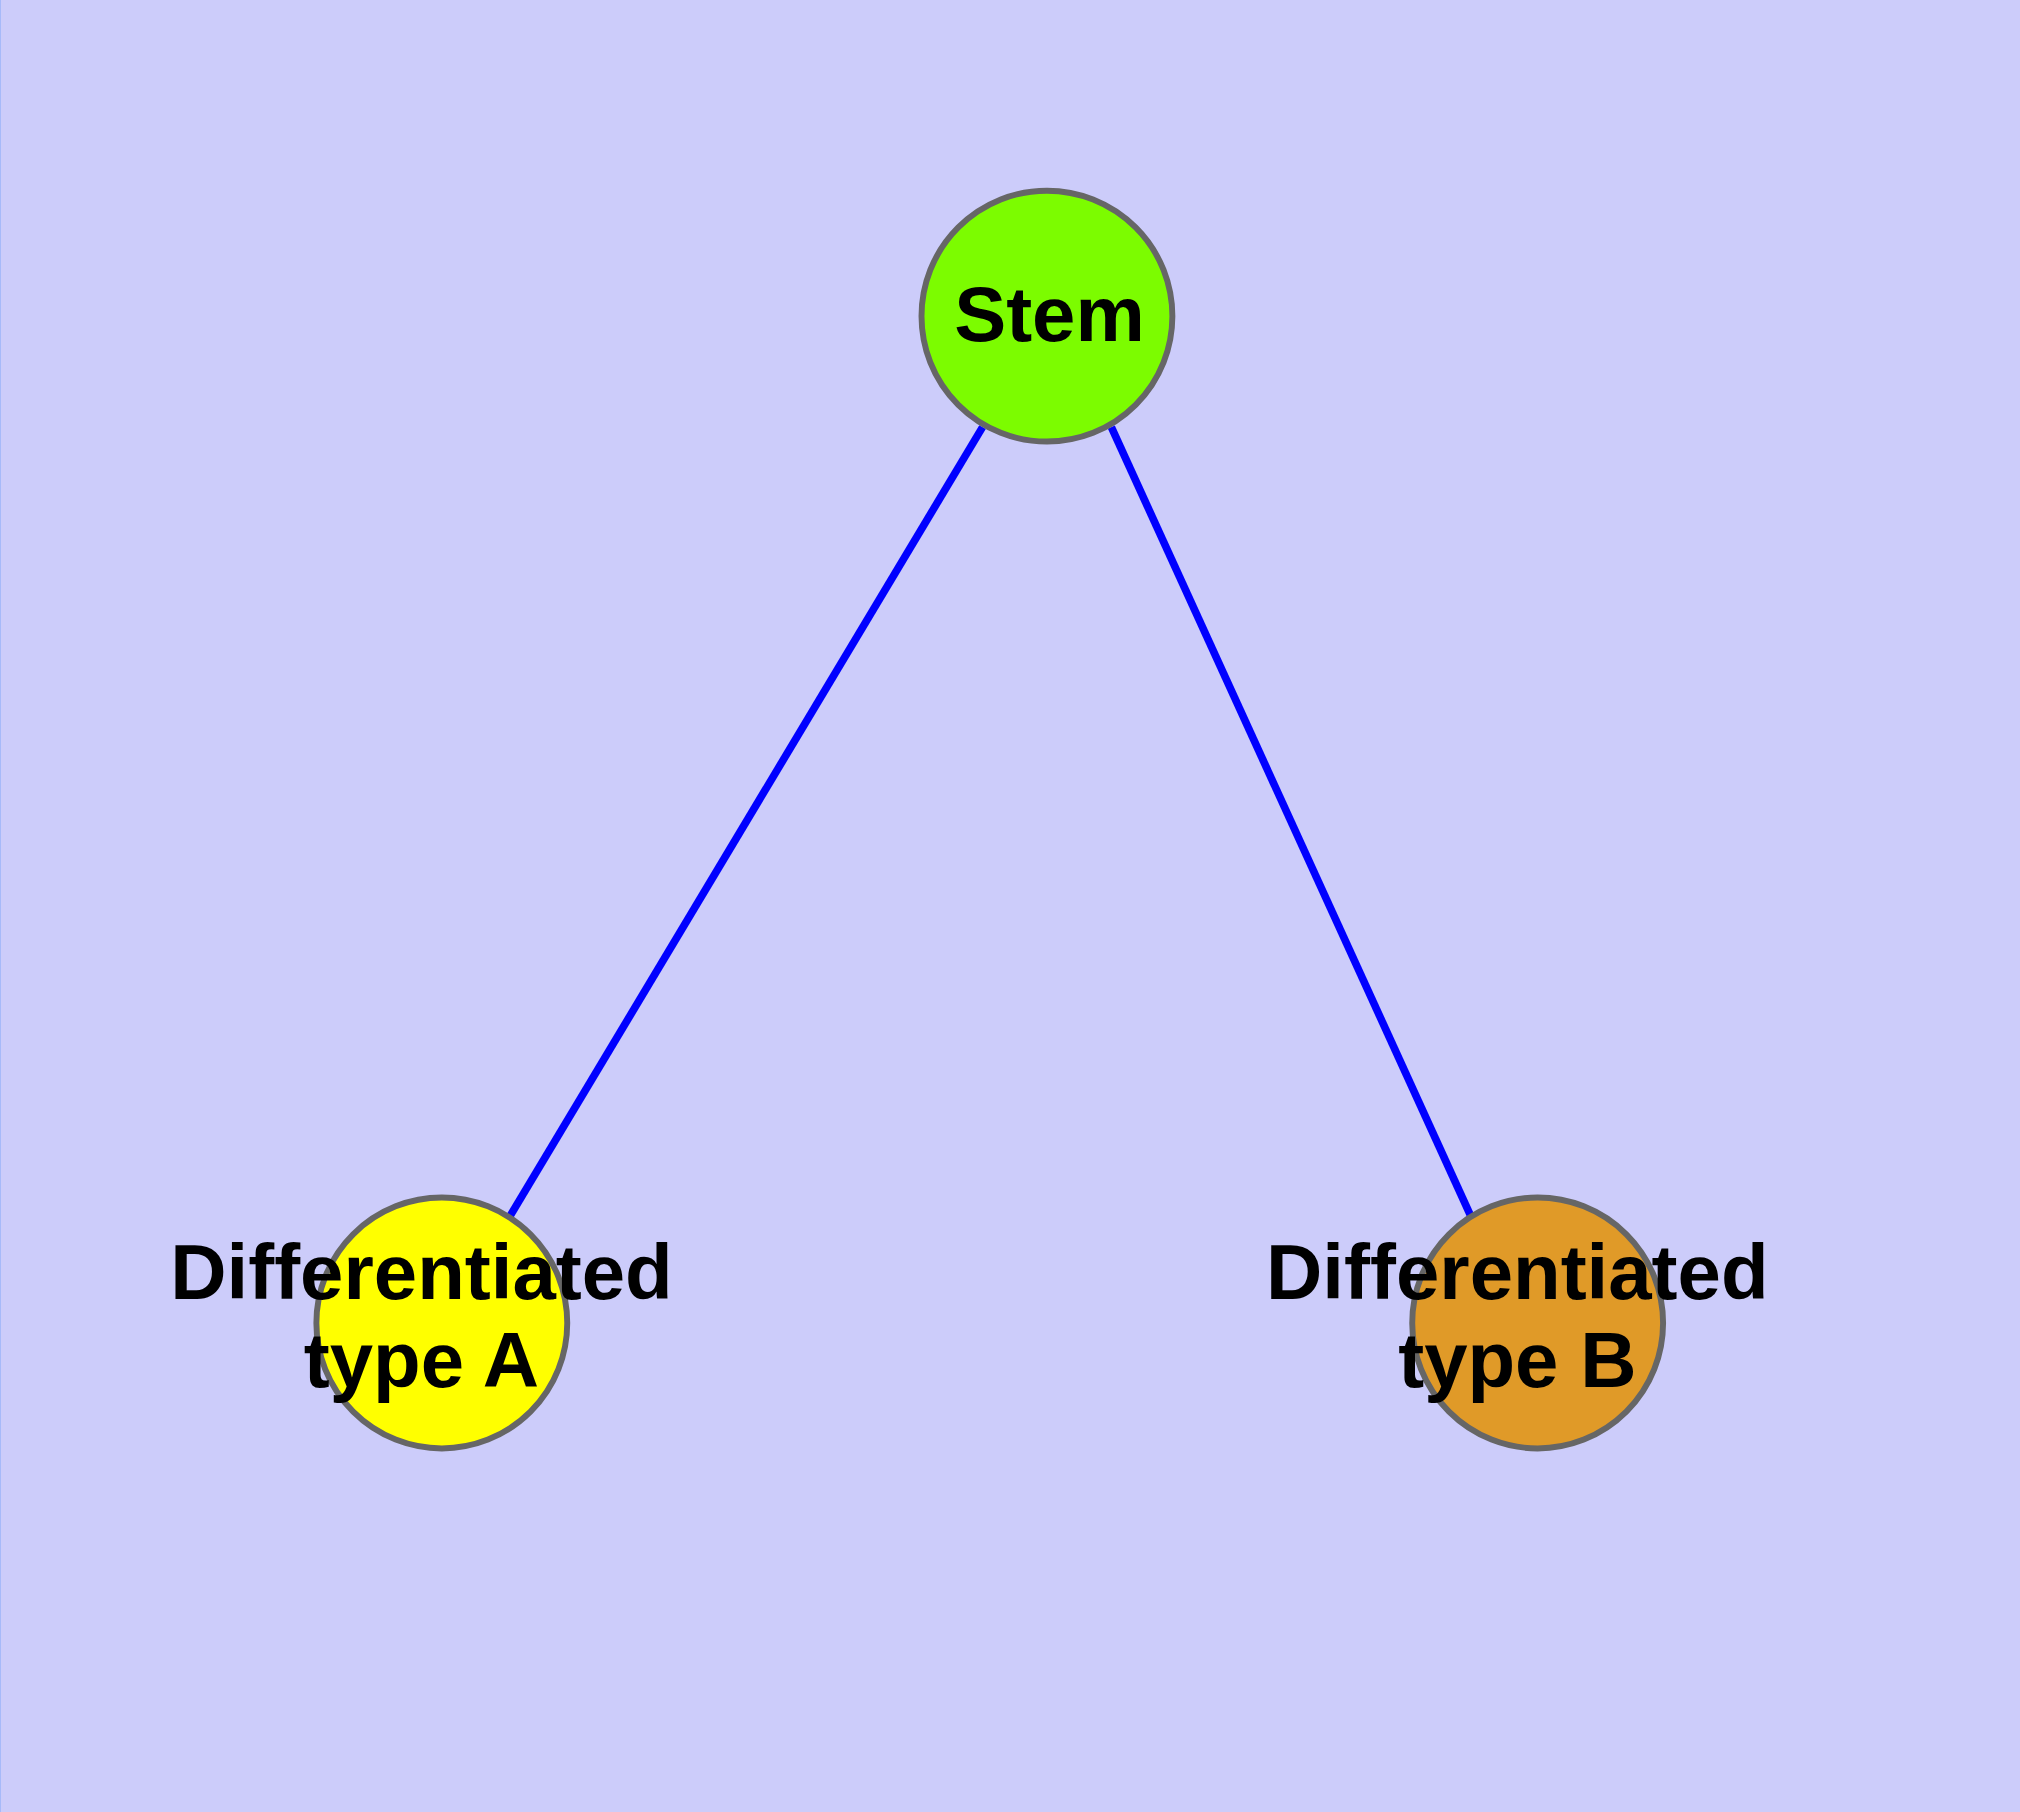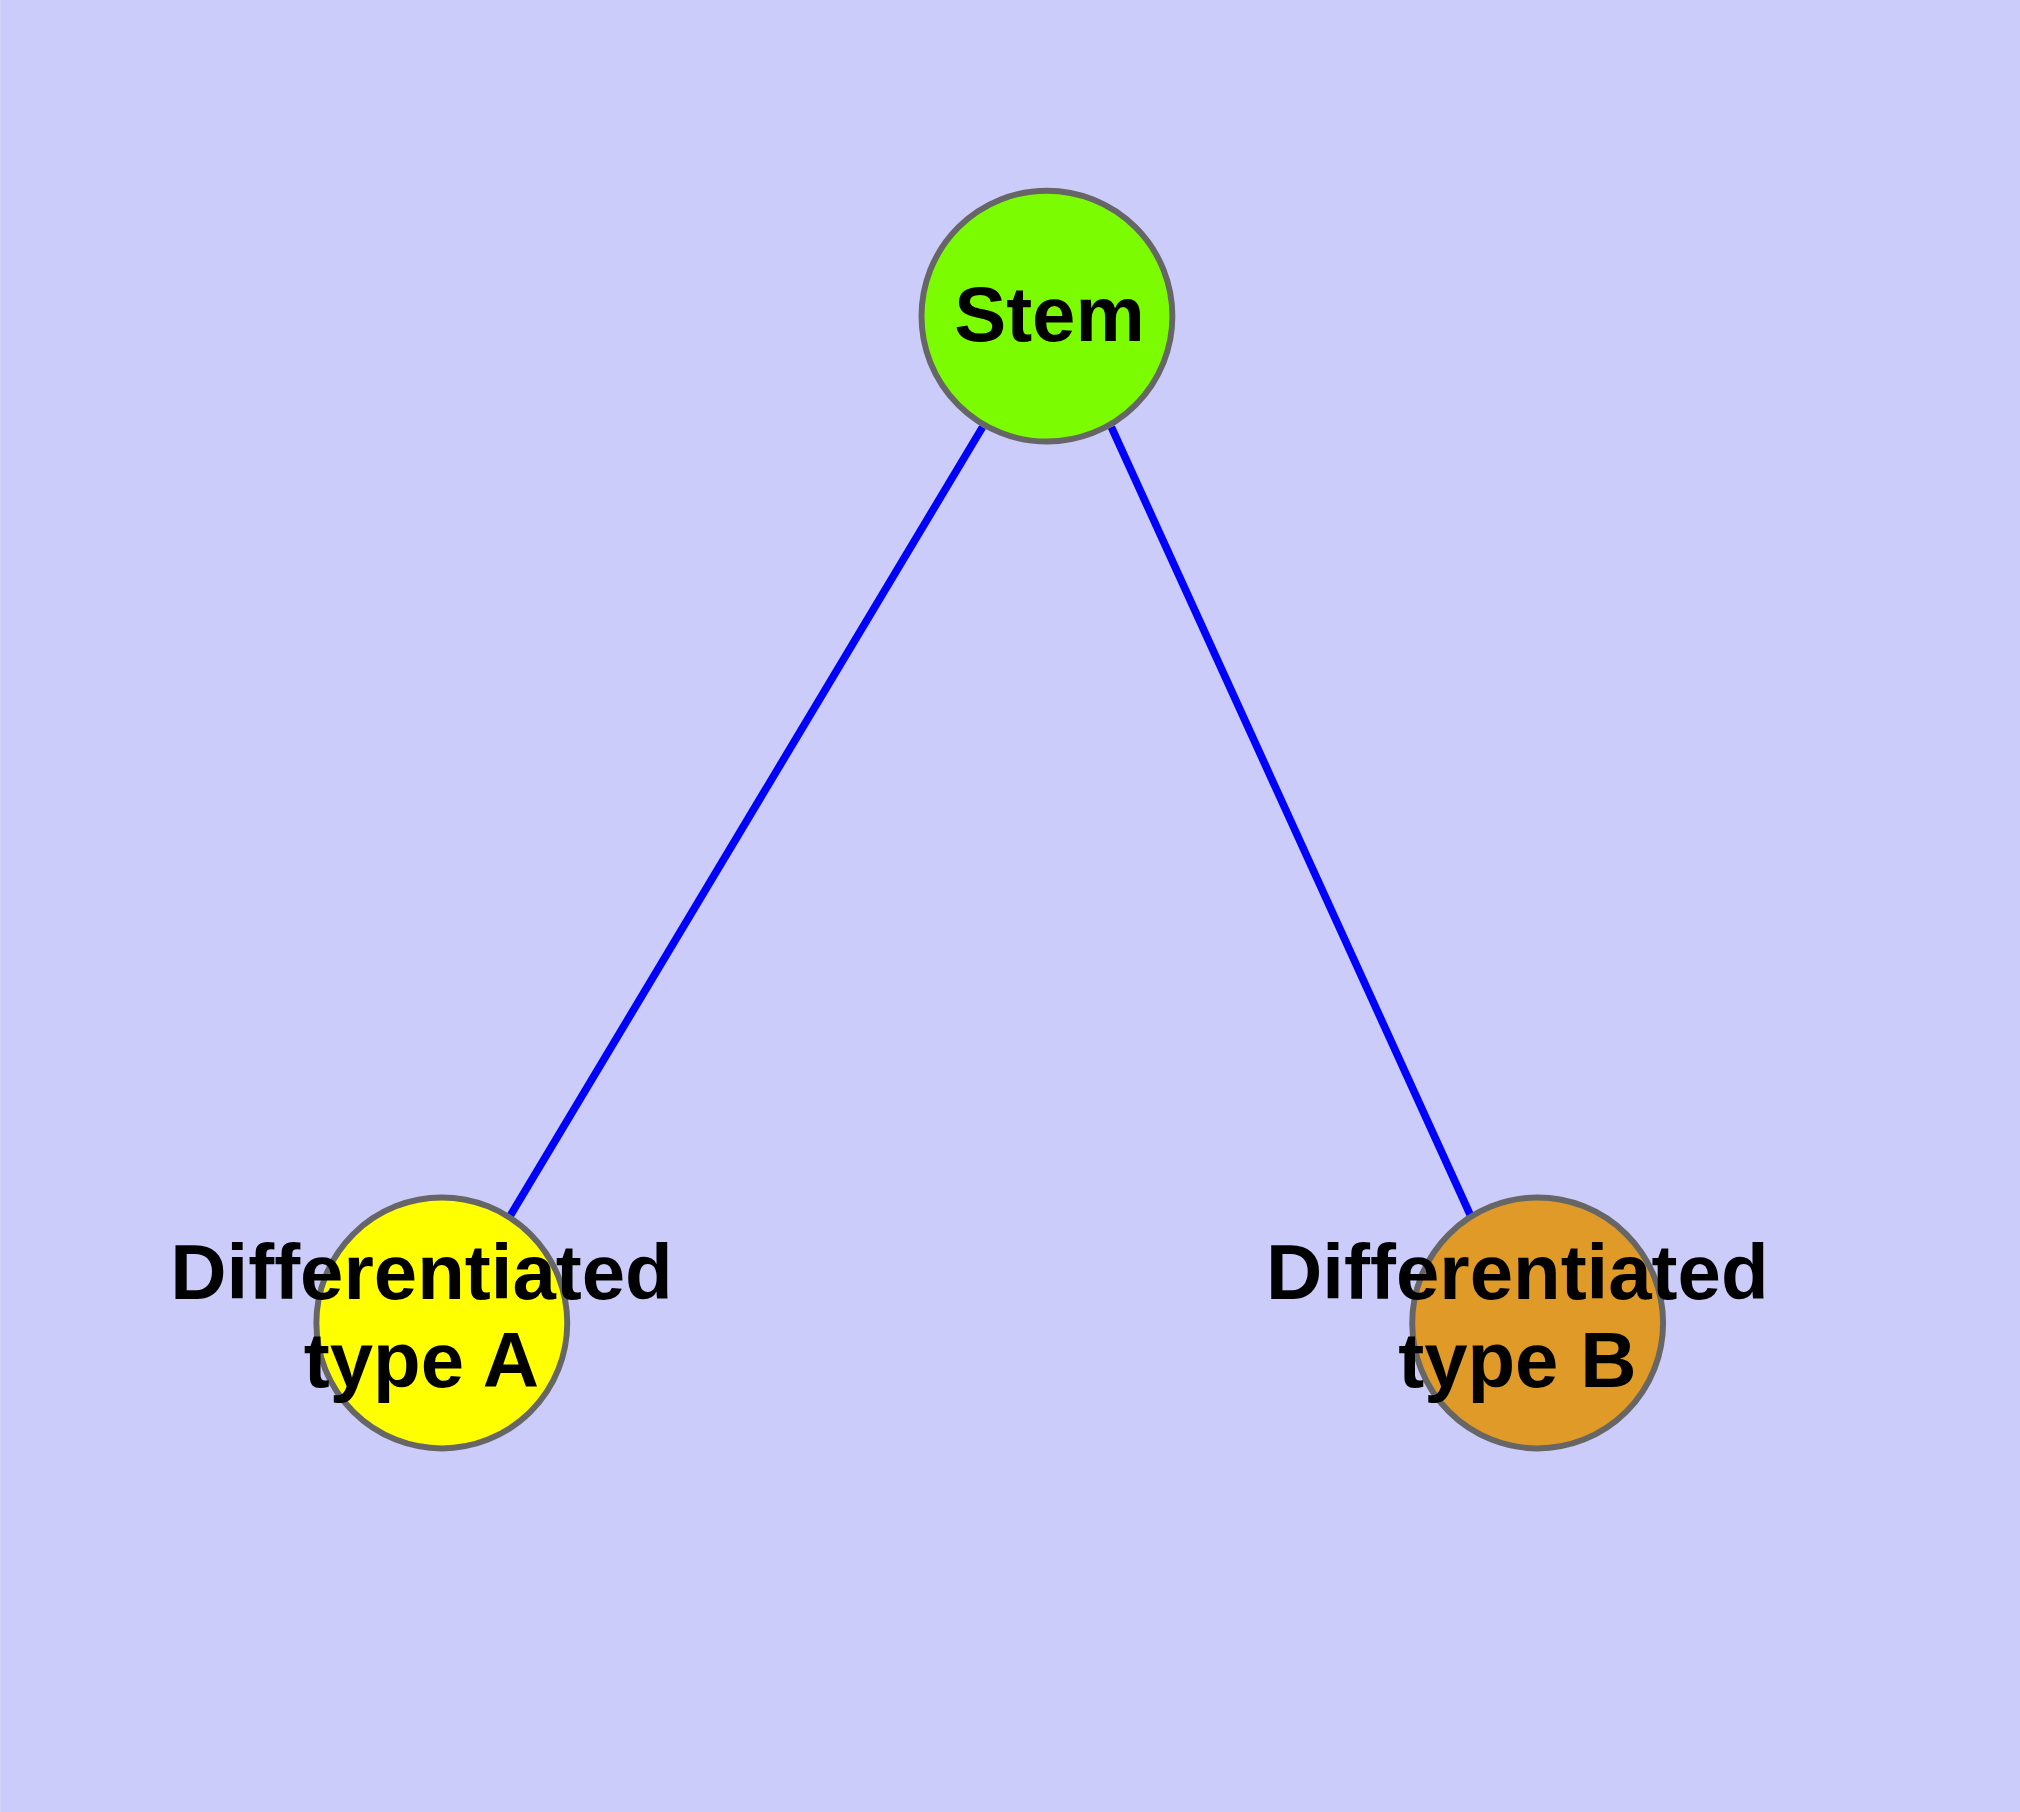--- a/index.html
+++ b/index.html
@@ -10,21 +10,21 @@
   body {
     width: 2021px;
     height: 1812px;
     overflow: hidden;
     font-family: "Liberation Sans", sans-serif;
   }
   #canvas {
     position: relative;
     width: 2021px;
     height: 1812px;
-    background: #e5e5e5;
+    background: #3b82f6;
   }
   #graph-svg {
     position: absolute;
     inset: 0;
     width: 2021px;
     height: 1812px;
     display: block;
   }
   .node-label {
     font-family: "Liberation Sans", sans-serif;

